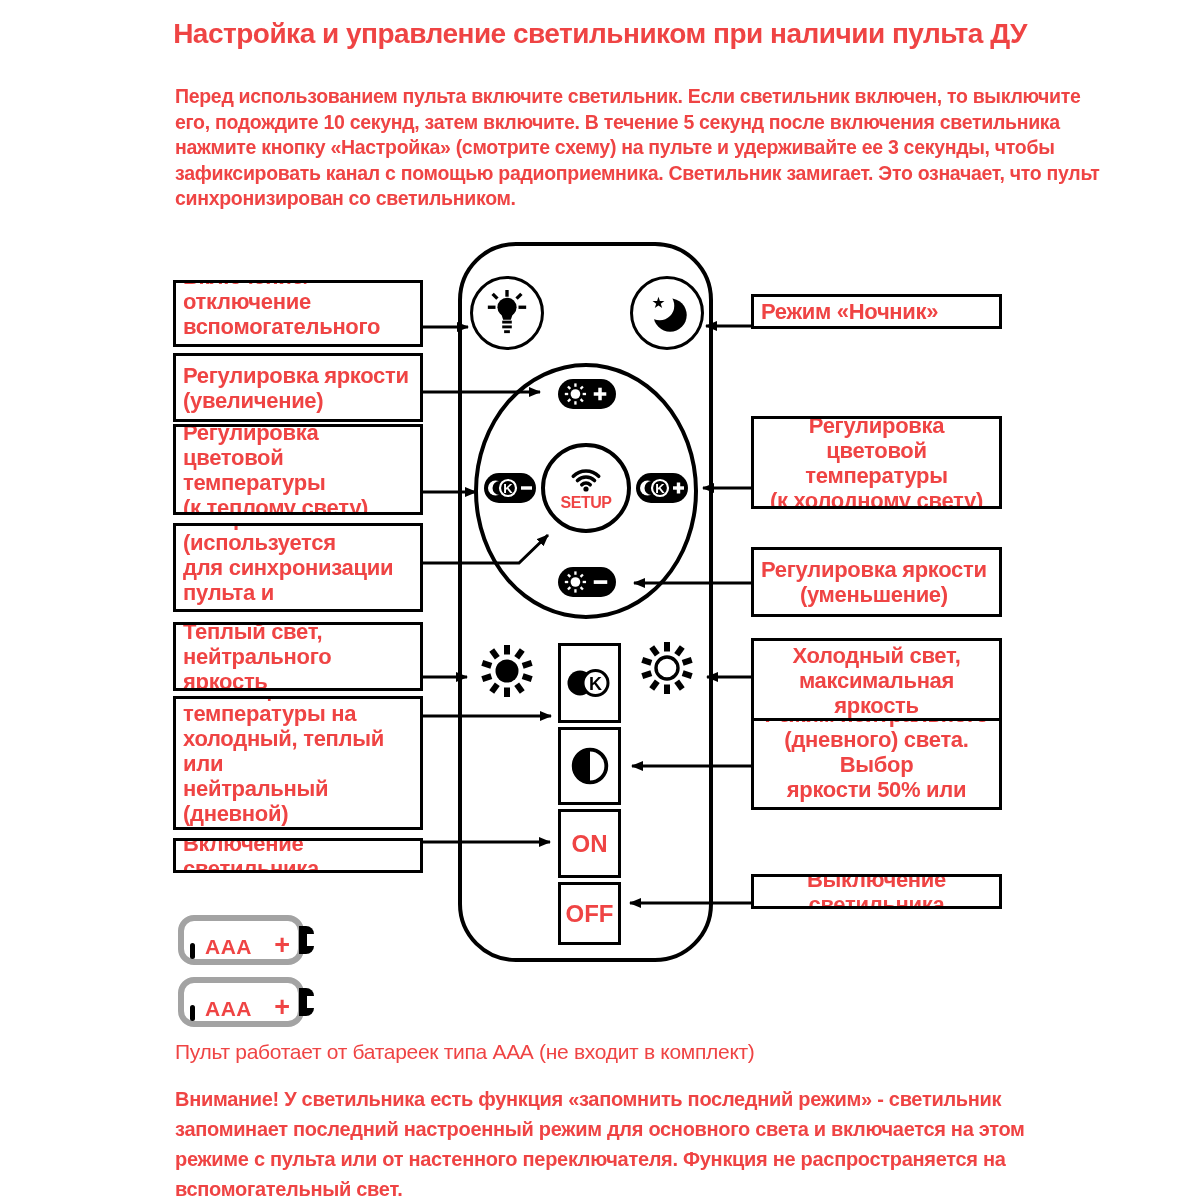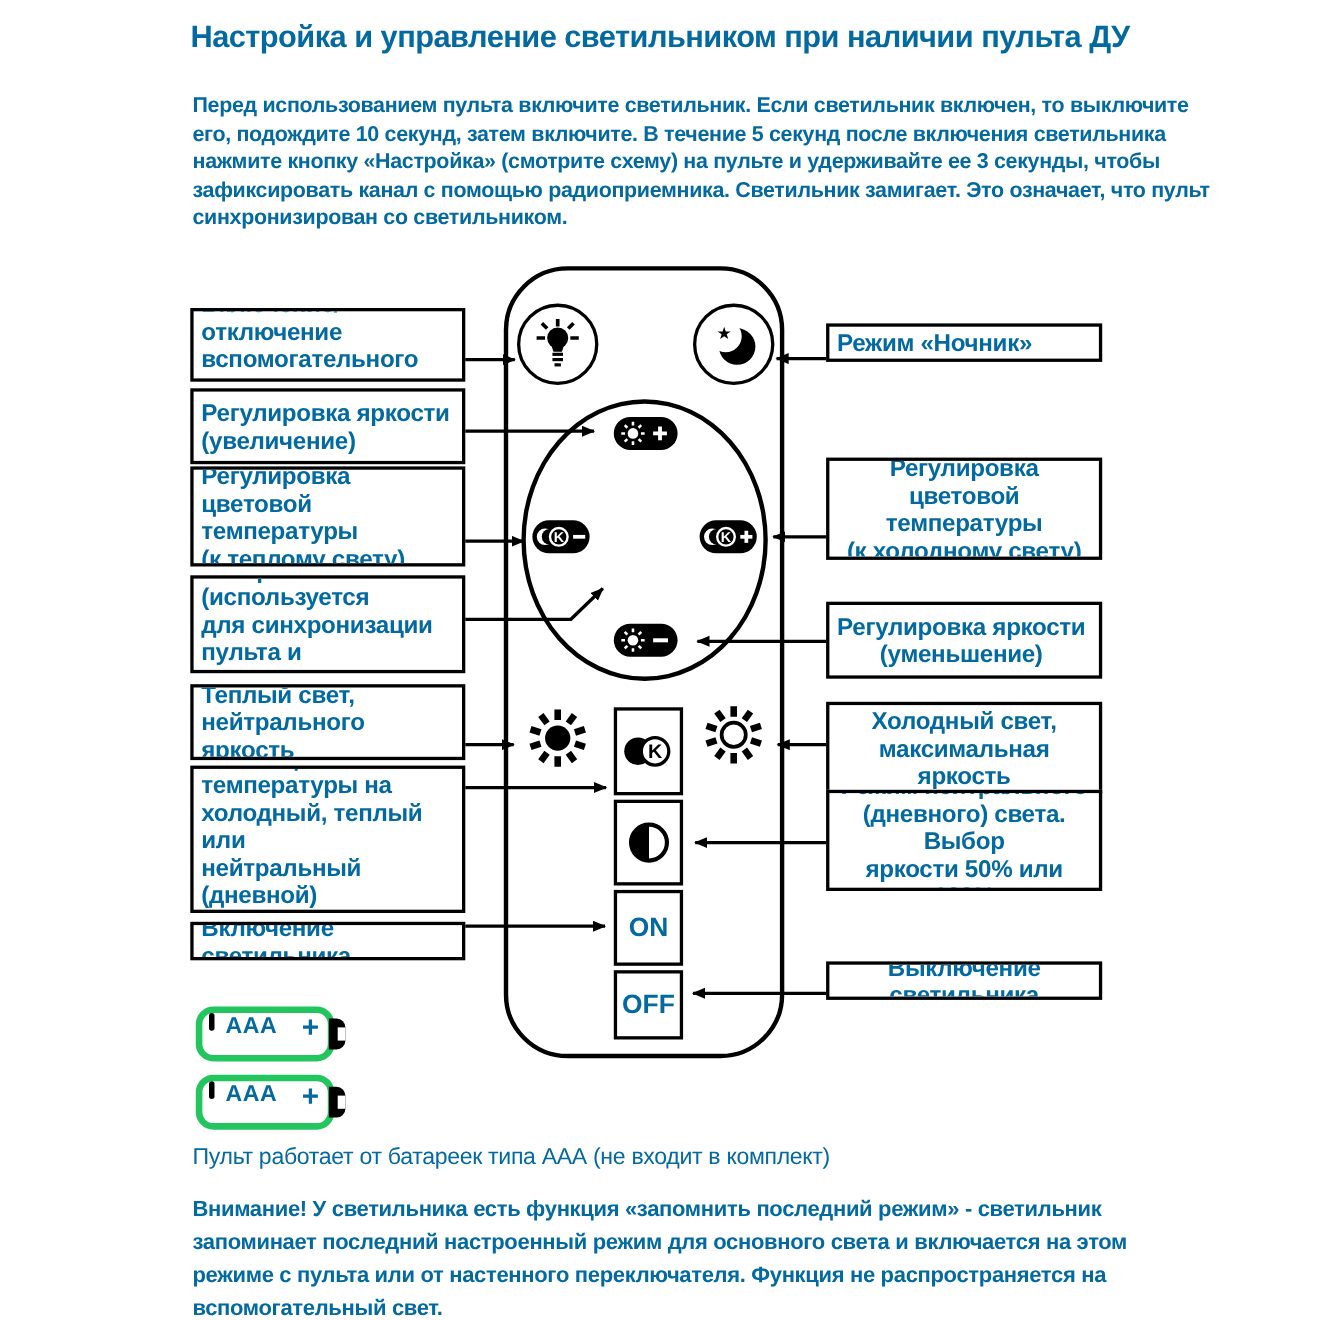--- a/index.html
+++ b/index.html
@@ -1,17 +1,17 @@
 <!DOCTYPE html>
 <html><head>
 <meta charset="utf-8">
 <style>
   html,body{margin:0;padding:0;background:#fff;}
   .page{position:relative;width:1200px;height:1200px;background:#fff;overflow:hidden;
-        font-family:"Liberation Sans",sans-serif;color:#0369a1;}
+        font-family:"Liberation Sans",sans-serif;color:#ef4444;}
   .title{position:absolute;left:0;right:0;top:18px;text-align:center;
          font-size:28px;font-weight:bold;letter-spacing:-0.5px;}
   .intro{position:absolute;left:175px;top:84px;width:935px;
          font-size:19.5px;font-weight:bold;line-height:25.5px;letter-spacing:-0.3px;}
   .note{position:absolute;left:175px;top:1040px;width:900px;
         font-size:21px;font-weight:normal;letter-spacing:-0.3px;}
   .warning{position:absolute;left:175px;top:1084px;width:900px;
         font-size:20px;font-weight:bold;line-height:30px;letter-spacing:-0.3px;}
 
   
@@ -42,22 +42,22 @@
   .btn-setup{left:541px;top:443px;width:90px;height:90px;border:4px solid #000;border-radius:50%;
              background:#fff;flex-direction:column;justify-content:flex-start;padding-top:12px;}
   .setup-label{font-size:16px;font-weight:bold;letter-spacing:-0.5px;margin-top:1px;}
   .btn-warm{left:471px;top:635px;width:72px;height:72px;border:none;}
   .btn-cold{left:631px;top:632px;width:72px;height:72px;border:none;}
   .colbtn{left:558px;width:63px;border:3px solid #000;background:#fff;font-size:24px;font-weight:bold;}
   .cb1{top:643px;height:80px;} .cb2{top:727px;height:78px;}
   .cb3{top:809px;height:69px;} .cb4{top:882px;height:63px;}
 
   
-  .battery{position:absolute;left:178px;width:126px;height:50px;border:6px solid #22c55e;
-           border-radius:16px;background:#fff;box-sizing:border-box;display:flex;align-items:flex-start;}
+  .battery{position:absolute;left:178px;width:126px;height:50px;border:6px solid #a3a3a3;
+           border-radius:16px;background:#fff;box-sizing:border-box;display:flex;align-items:flex-end;}
   .bat1{top:915px;} .bat2{top:977px;}
   .bat-minus{width:5px;height:16px;background:#000;border-radius:3px;margin-left:6px;flex:0 0 auto;}
   .bat-size{font-size:21px;font-weight:bold;margin-left:10px;letter-spacing:0.5px;}
   .bat-plus{margin-left:auto;margin-right:8px;font-size:27px;font-weight:bold;line-height:1;}
   .bat-nub{position:absolute;right:-16px;top:50%;transform:translateY(-50%);
            width:15px;height:28px;background:#000;border-radius:0 8px 8px 0;}
   .bat-nub:after{content:"";position:absolute;right:0;top:50%;transform:translateY(-50%);
            width:7px;height:12px;background:#fff;}
 
   .overlay{position:absolute;left:0;top:0;pointer-events:none;}
@@ -163,20 +163,31 @@
     <svg width="50" height="28" viewBox="0 0 50 28">
       <circle cx="10.5" cy="14" r="7.5" fill="#fff"></circle>
       <circle cx="14.5" cy="14" r="7" fill="#000"></circle>
       <circle cx="23" cy="14" r="8" fill="#000" stroke="#fff" stroke-width="2.2"></circle>
       <text x="23" y="19" text-anchor="middle" font-size="13" font-weight="bold" fill="#fff" font-family="Liberation Sans, sans-serif">K</text>
       <rect x="36" y="12.3" width="11" height="3.4" fill="#fff"></rect>
       <rect x="39.8" y="8.5" width="3.4" height="11" fill="#fff"></rect>
     </svg>
   </div>
 
+  <div class="abs btn-setup">
+    <svg width="44" height="34" viewBox="0 0 44 34">
+      <g stroke="#000" stroke-width="3.6" fill="none" stroke-linecap="round">
+        <path d="M9.3,17.3 A18,18 0 0 1 34.7,17.3"></path>
+        <path d="M13.5,21.5 A12,12 0 0 1 30.5,21.5"></path>
+        <path d="M17.8,25.8 A6,6 0 0 1 26.2,25.8"></path>
+      </g>
+      <circle cx="22" cy="30" r="2.6" fill="#000"></circle>
+    </svg>
+    <div class="setup-label">SETUP</div>
+  </div>
 
   <div class="abs pill pill-bri-down">
     <svg width="54" height="26" viewBox="0 0 56 26">
       <circle cx="16" cy="13" r="5" fill="#fff"></circle>
       <g stroke="#fff" stroke-width="2.4">
         <line x1="16" y1="2" x2="16" y2="5.5"></line>
         <line x1="16" y1="2" x2="16" y2="5.5" transform="rotate(45,16,13)"></line>
         <line x1="16" y1="2" x2="16" y2="5.5" transform="rotate(90,16,13)"></line>
         <line x1="16" y1="2" x2="16" y2="5.5" transform="rotate(135,16,13)"></line>
         <line x1="16" y1="2" x2="16" y2="5.5" transform="rotate(180,16,13)"></line>

